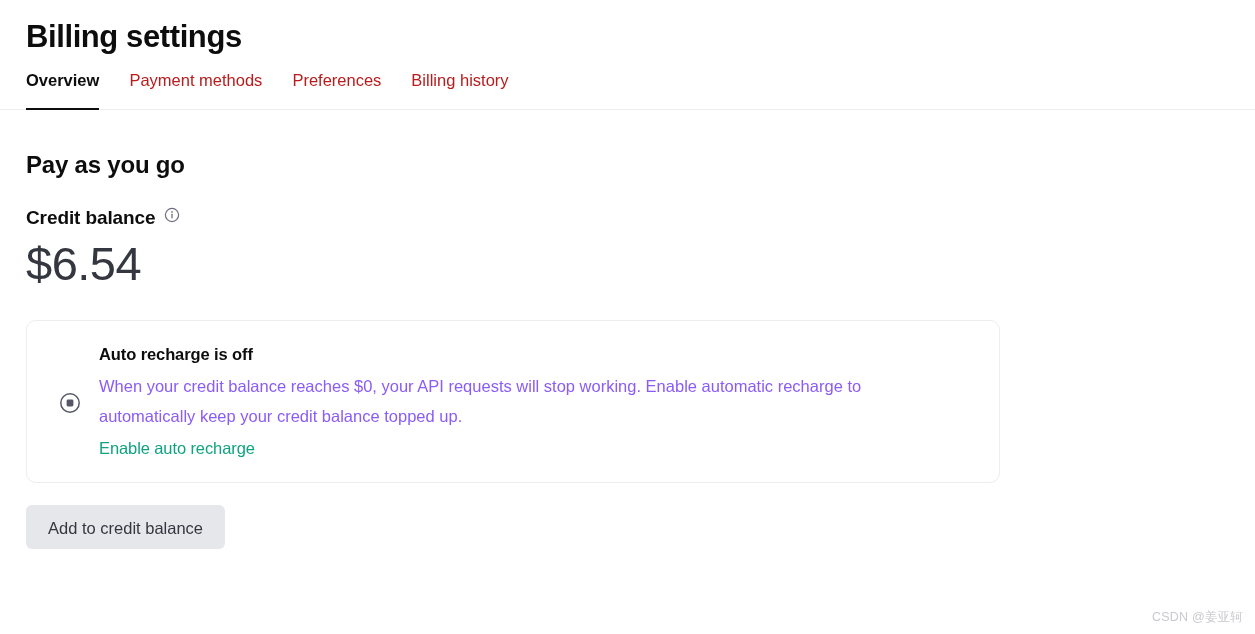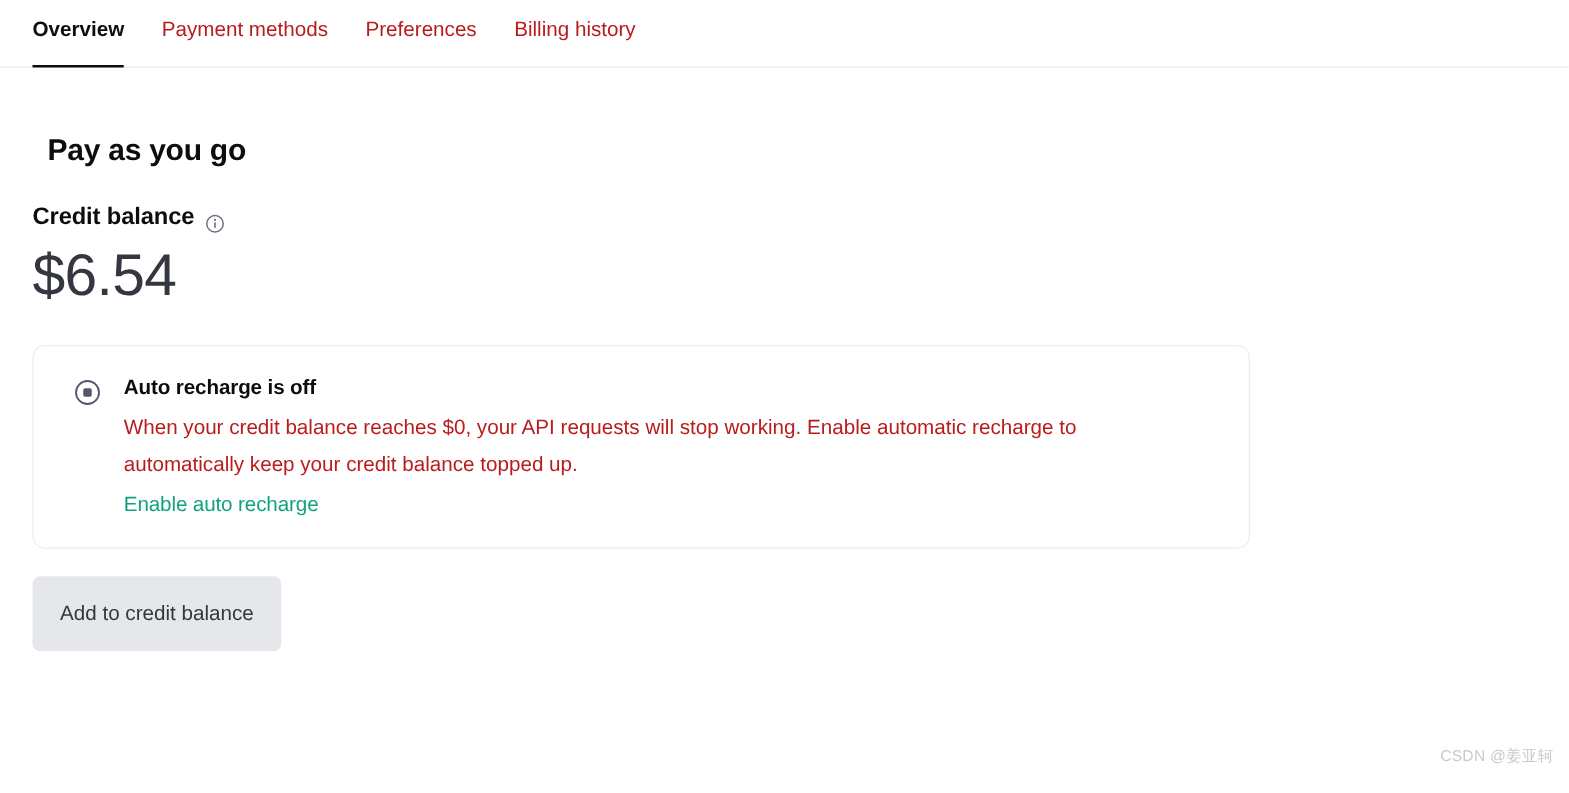--- a/index.html
+++ b/index.html
@@ -67,28 +67,28 @@
 
   
   .content {
     padding: 0 0 0 26px;
   }
   .section-title {
     font-size: 24px;
     font-weight: bold;
     letter-spacing: -0.2px;
     color: #0d0d0d;
-    margin: 12px;
+    margin: 0;
     padding-top: 40px;
     line-height: 30px;
   }
 
   .balance-label-row {
     display: flex;
-    align-items: flex-end;
+    align-items: flex-start;
     gap: 8px;
     margin-top: 26px;
   }
   .balance-label {
     font-size: 19px;
     font-weight: bold;
     letter-spacing: -0.1px;
     color: #0d0d0d;
     line-height: 24px;
   }
@@ -115,21 +115,21 @@
   
   .recharge-card {
     margin-top: 28px;
     width: 974px;
     box-sizing: border-box;
     border: 1px solid #ececf1;
     border-radius: 10px;
     padding: 22px 24px 24px 24px;
     display: flex;
     gap: 18px;
-    align-items: flex-start;
+    align-items: center;
     background: #fff;
   }
   .stop-icon {
     width: 22px;
     height: 22px;
     flex: 0 0 auto;
     color: #565869;
     margin-top: 4px;
     margin-left: 8px;
   }
@@ -141,21 +141,21 @@
   }
   .recharge-title {
     font-size: 16.5px;
     font-weight: bold;
     color: #0d0d0d;
     line-height: 22px;
     letter-spacing: -0.1px;
   }
   .recharge-desc {
     font-size: 16.5px;
-    color: #b91c1c;
+    color: #8b5cf6;
     line-height: 30px;
     margin-top: 6px;
     max-width: 860px;
   }
   .recharge-link {
     display: inline-block;
     margin-top: 8px;
     font-size: 16.5px;
     font-weight: normal;
     color: #10a37f;
@@ -171,41 +171,42 @@
     margin-top: 22px;
   }
   .btn {
     font-family: "Liberation Sans", sans-serif;
     font-size: 16.5px;
     color: #353740;
     background: #e6e7ea;
     border: none;
     border-radius: 6px;
     padding: 0 22px;
-    height: 60px;
+    height: 44px;
     line-height: 46px;
     cursor: pointer;
     white-space: nowrap;
   }
 
   
   .watermark {
     position: absolute;
     right: 12px;
-    bottom: 20px;
+    bottom: 8px;
     font-size: 12.5px;
     color: #c9cace;
     letter-spacing: 0.2px;
     user-select: none;
   }
 </style>
 </head>
 <body>
 
 <div class="page-header">
+  <h1 class="page-title">Billing settings</h1>
 
   <div class="tabs-wrap">
     <div class="tabs">
       <div class="tab active">Overview</div>
       <div class="tab">Payment methods</div>
       <div class="tab">Preferences</div>
       <div class="tab">Billing history</div>
     </div>
   </div>
 </div>

